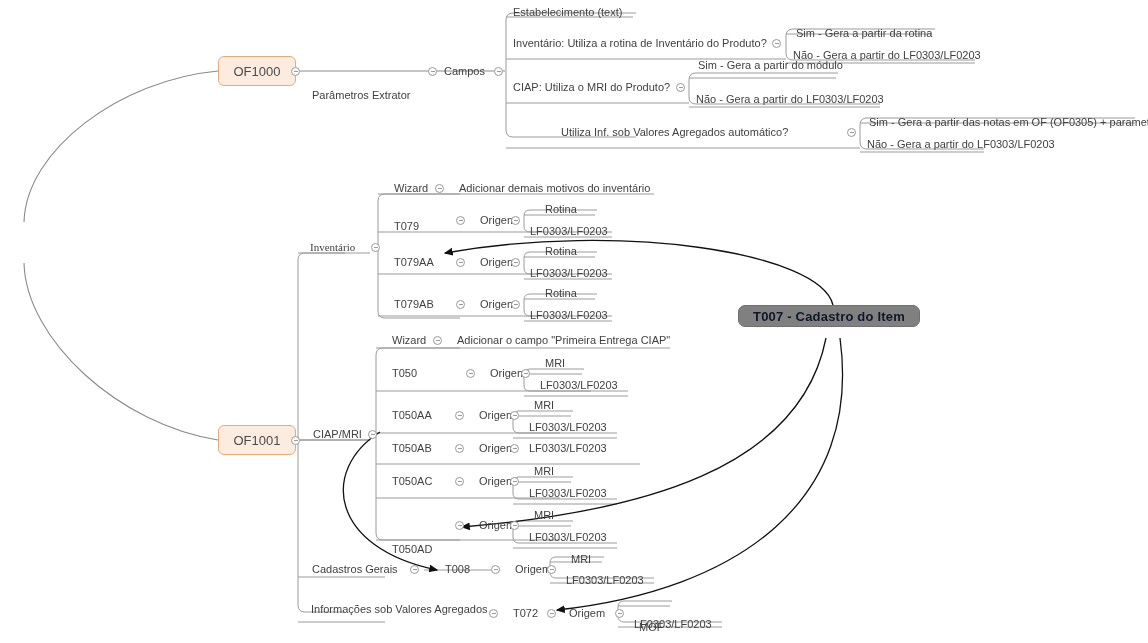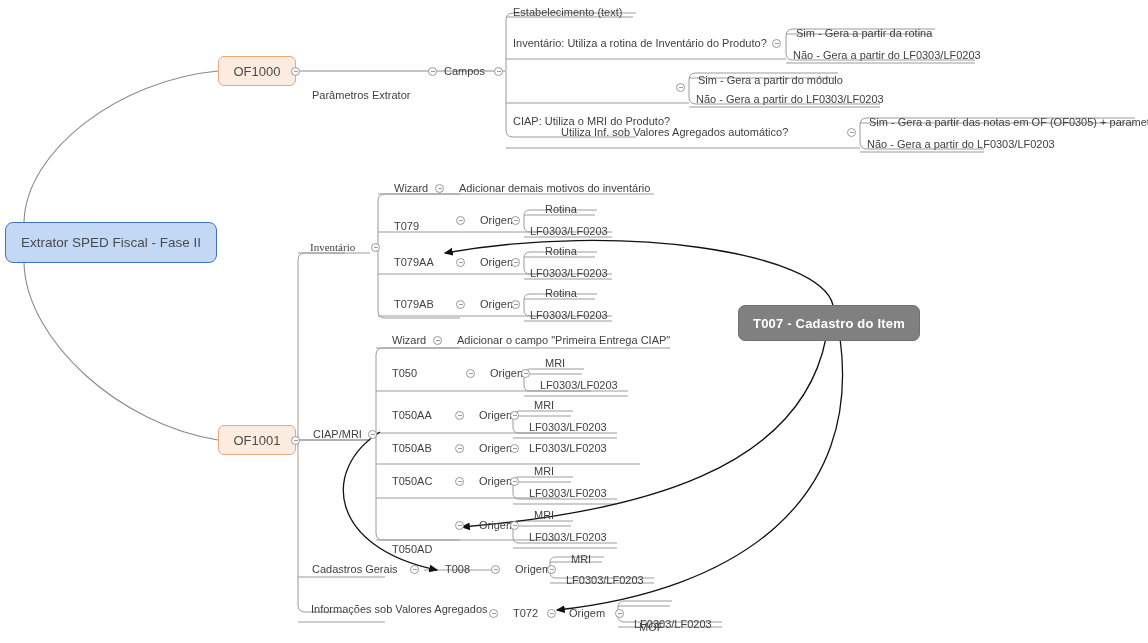--- a/index.html
+++ b/index.html
@@ -50,31 +50,31 @@
     display: flex;
     align-items: center;
     justify-content: center;
     font-size: 13px;
     color: #4b4b4b;
   }
   
   .dark-node {
     position: absolute;
     left: 738px; top: 305px;
-    width: 182px; height: 36px;
+    width: 182px; height: 22px;
     background: #808080;
     border: 1px solid #707070;
     border-radius: 7px;
     box-sizing: border-box;
     display: flex;
     align-items: center;
     justify-content: center;
     font-size: 13px;
     font-weight: bold;
-    color: #ffffff;
+    color: #0f172a;
     letter-spacing: 0.2px;
   }
   
   .lbl {
     position: absolute;
     white-space: nowrap;
     font-size: 11px;
     color: #3f3f3f;
   }
   
@@ -194,23 +194,20 @@
 
     <path d="M833,305 C820,252 620,222 445,253" fill="none" stroke="#111111" stroke-width="1.3" marker-end="url(#arrowhead)"></path>
 
     <path d="M826,338 C800,470 640,512 462,527" fill="none" stroke="#111111" stroke-width="1.3" marker-end="url(#arrowhead)"></path>
 
     <path d="M840,338 C862,500 740,590 557,610" fill="none" stroke="#111111" stroke-width="1.3" marker-end="url(#arrowhead)"></path>
 
     <path d="M380,432 C320,470 330,548 437,570" fill="none" stroke="#111111" stroke-width="1.3" marker-end="url(#arrowhead)"></path>
   </svg>
 
-  <div class="root-node">
-    <span>Extrator SPED Fiscal - Fase II</span>
-  </div>
 
   <div class="of-node" style="left:218px; top:56px;">
     <span>OF1000</span>
   </div>
   <div class="collapse" style="left:291px; top:67px;"></div>
 
   <div class="of-node" style="left:218px; top:425px;">
     <span>OF1001</span>
   </div>
   <div class="collapse" style="left:291px; top:436px;"></div>
@@ -225,23 +222,23 @@
   <div class="lbl" style="left:444px; top:65px;">Campos</div>
   <div class="collapse" style="left:494px; top:67px;"></div>
 
   <div class="lbl" style="left:513px; top:6px;">Estabelecimento (text)</div>
 
   <div class="lbl" style="left:513px; top:37px;">Inventário: Utiliza a rotina de Inventário do Produto?</div>
   <div class="collapse" style="left:772px; top:39px;"></div>
   <div class="lbl" style="left:796px; top:27px;">Sim -  Gera a partir da rotina</div>
   <div class="lbl" style="left:793px; top:49px;">Não - Gera a partir do LF0303/LF0203</div>
 
-  <div class="lbl" style="left:513px; top:81px;margin-top:34px;">CIAP: Utiliza o MRI  do Produto?</div>
+  <div class="lbl" style="left:513px; top:81px;">CIAP: Utiliza o MRI  do Produto?</div>
   <div class="collapse" style="left:676px; top:83px;"></div>
-  <div class="lbl" style="left:698px; top:74px;">Sim -  Gera a partir do módulo</div>
+  <div class="lbl" style="left:698px; top:59px;">Sim -  Gera a partir do módulo</div>
   <div class="lbl" style="left:696px; top:93px;">Não - Gera a partir do LF0303/LF0203</div>
 
   <div class="lbl" style="left:513px; top:126px;padding-left:48px;">Utiliza Inf. sob Valores Agregados automático?</div>
   <div class="collapse" style="left:847px; top:128px;"></div>
   <div class="lbl" style="left:869px; top:116px;">Sim -  Gera a partir das notas em OF (OF0305) + parametrização (OF0970)</div>
   <div class="lbl" style="left:867px; top:138px;">Não - Gera a partir do LF0303/LF0203</div>
 
   <div class="lbl" style="left:310px; top:241px;font-family:Liberation Serif, serif;">Inventário</div>
   <div class="collapse" style="left:371px; top:243px;"></div>
 

